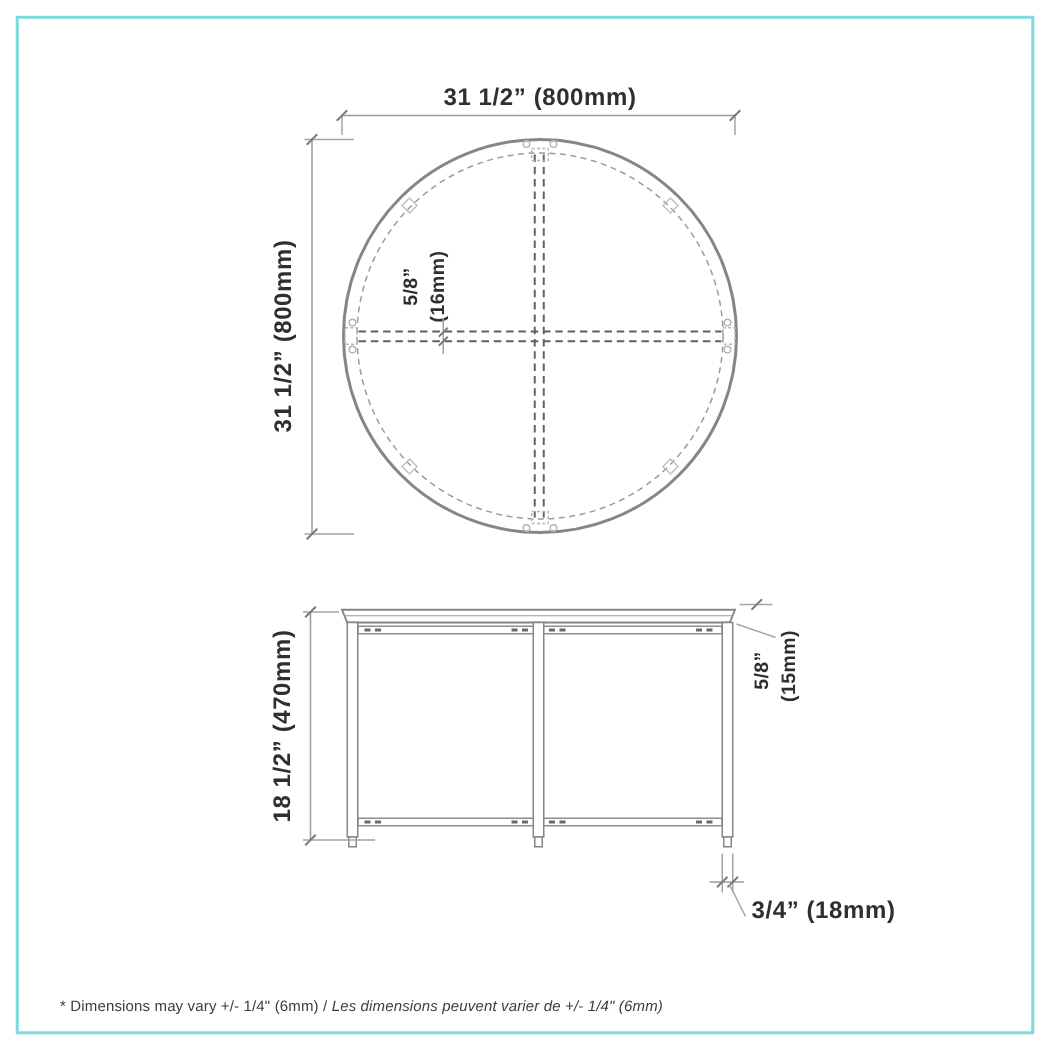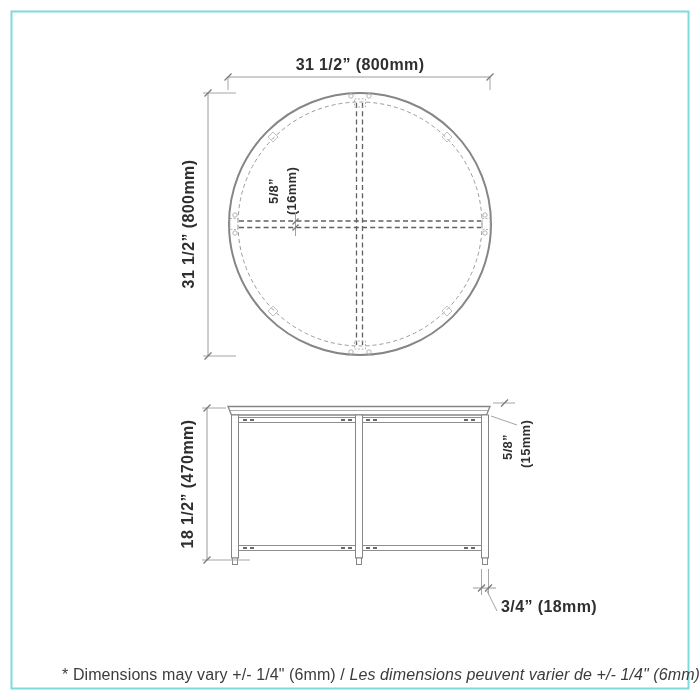--- a/index.html
+++ b/index.html
@@ -10,22 +10,22 @@
   .drawing-svg{position:absolute;left:0;top:0;}
   .dim-label{
     font-family:"Liberation Sans",sans-serif;
     font-weight:bold;font-size:16px;letter-spacing:0.4px;fill:#2f2f2f;
   }
   .dim-label-small{
     font-family:"Liberation Sans",sans-serif;
     font-weight:bold;font-size:13px;letter-spacing:0.3px;fill:#2f2f2f;
   }
   .footer-note{
-    position:absolute;left:0;right:0;top:666px;text-align:right;
-    font-size:16px;color:#3c3c3c;letter-spacing:0.1px;padding-left:40px;
+    position:absolute;left:0;right:0;top:666px;text-align:left;
+    font-size:10px;color:#3c3c3c;letter-spacing:0.1px;padding-left:40px;
   }
   .footer-note .fr{font-style:italic;}
 </style>
 </head>
 <body>
 
 <div class="canvas">
 
   <svg class="drawing-svg" width="700" height="700" viewBox="0 0 700 700">
 

